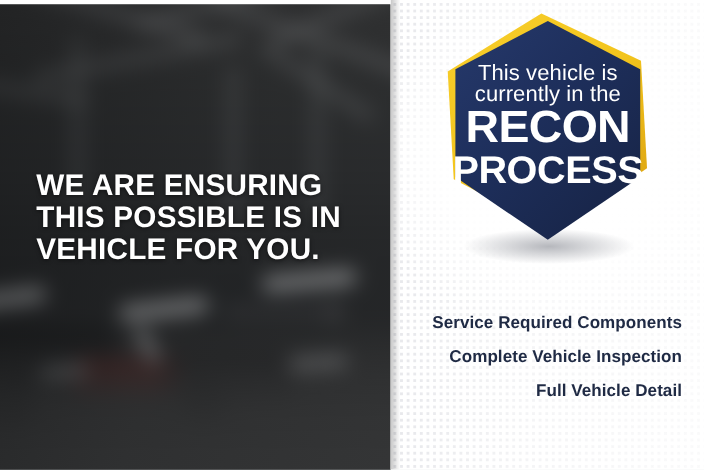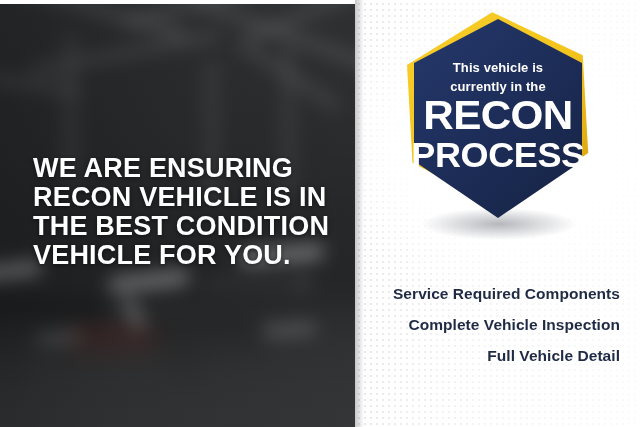--- a/index.html
+++ b/index.html
@@ -155,22 +155,22 @@
 
   .badge-text {
     position: absolute;
     left: 0; right: 0;
     text-align: center;
     color: #ffffff;
     pointer-events: none;
   }
   #badge-kicker {
     top: 52px;
-    font-size: 13px;
-    font-weight: bold;
+    font-size: 20px;
+    font-weight: normal;
     line-height: 19px;
     letter-spacing: 0.1px;
   }
   #badge-kicker .kick-line { display: block; }
   #badge-word-1 {
     top: 88px;
     font-size: 41px;
     font-weight: bold;
     letter-spacing: -0.6px;
     line-height: 42px;
@@ -232,22 +232,21 @@
       <div class="lamp l3"></div>
       <div class="lamp l4"></div>
       <div class="lamp l5"></div>
       <div class="lamp l6"></div>
       <div class="photo-floor"></div>
     </div>
     <div id="left-overlay"></div>
 
     <div id="headline">
       <span class="hl-line">WE ARE ENSURING</span>
-      <span class="hl-line">RECON VEHICLE IS IN</span>
-      <span class="hl-line">THE BEST CONDITION</span>
+      <span class="hl-line">THIS POSSIBLE IS IN</span>
       <span class="hl-line">VEHICLE FOR YOU.</span>
     </div>
   </div>
 
   <div id="right-panel">
     <div id="dot-pattern"></div>
     <div id="dot-fade"></div>
     <div id="panel-edge-shadow"></div>
 
     <div id="badge">

